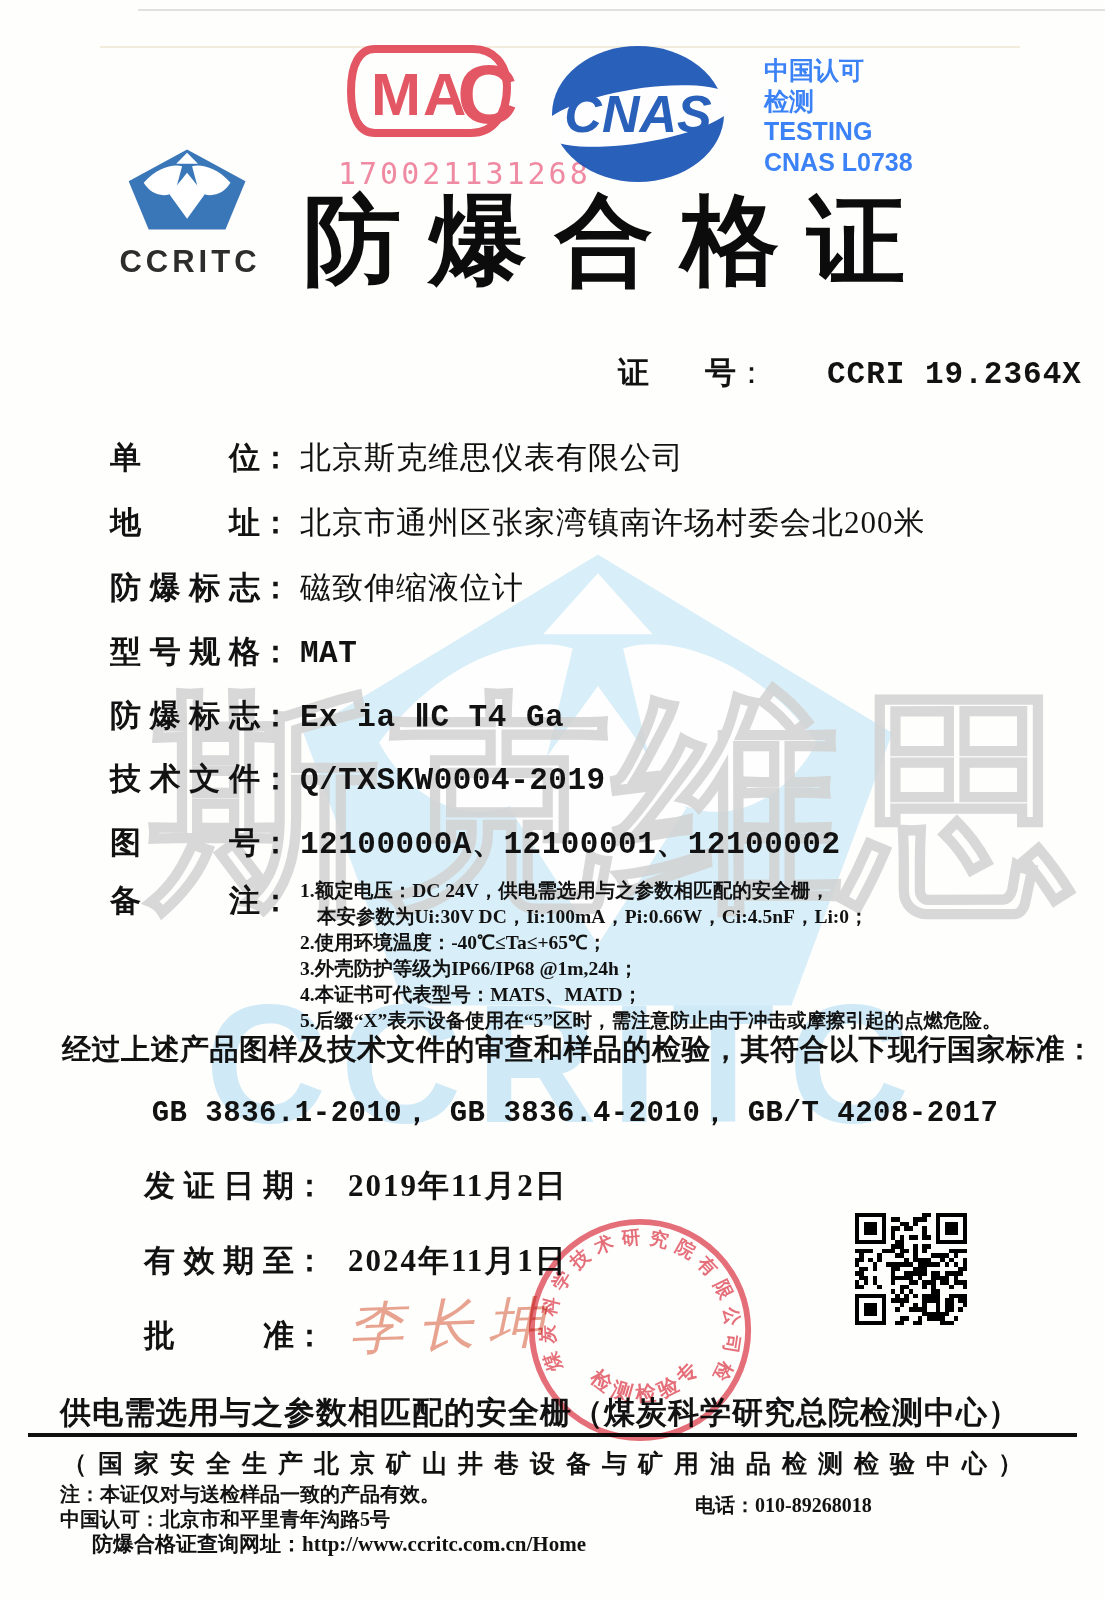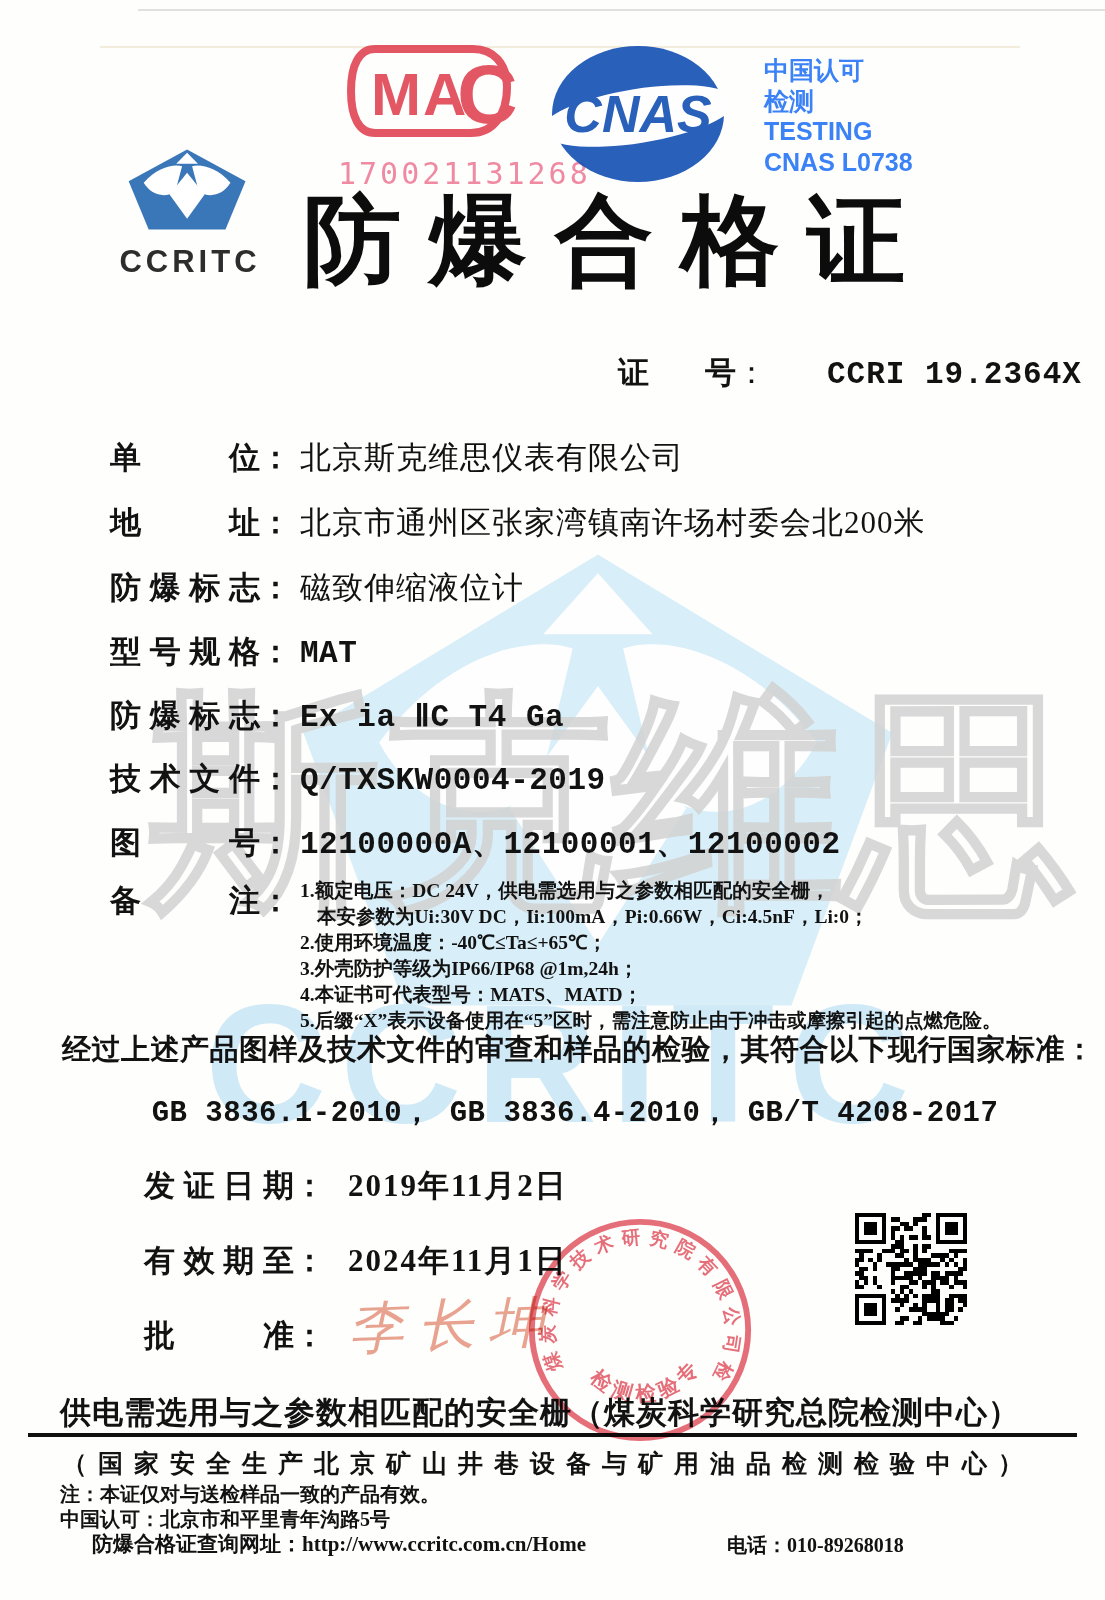--- a/index.html
+++ b/index.html
@@ -72,21 +72,21 @@
 
   
   .orgline{top:1392px;left:60px;width:990px;font-family:"Liberation Sans",sans-serif;font-weight:bold;
            font-size:31px;letter-spacing:1px;z-index:2;white-space:nowrap;}
   .thickline{top:1433px;left:28px;width:1049px;height:4px;background:#101010;z-index:2;}
   .suborgline{top:1447px;left:62px;font-family:"Liberation Sans",sans-serif;font-weight:600;
               font-size:25px;letter-spacing:11px;z-index:2;white-space:nowrap;}
   .fnote{left:60px;font-size:20px;font-weight:600;z-index:2;white-space:nowrap;}
   .fn1{top:1481px;}
   .fn2{top:1506px;}
-  .fnphone{top:1532px;left:695px;margin-left:32px;}
+  .fnphone{top:1492px;left:695px;}
   .fn3{top:1530px;font-size:21px;padding-left:32px;}
 </style>
 </head>
 <body>
 
 <div id="page">
 
   <div class="abs scanline1"></div>
   <div class="abs scanline2"></div>
 

